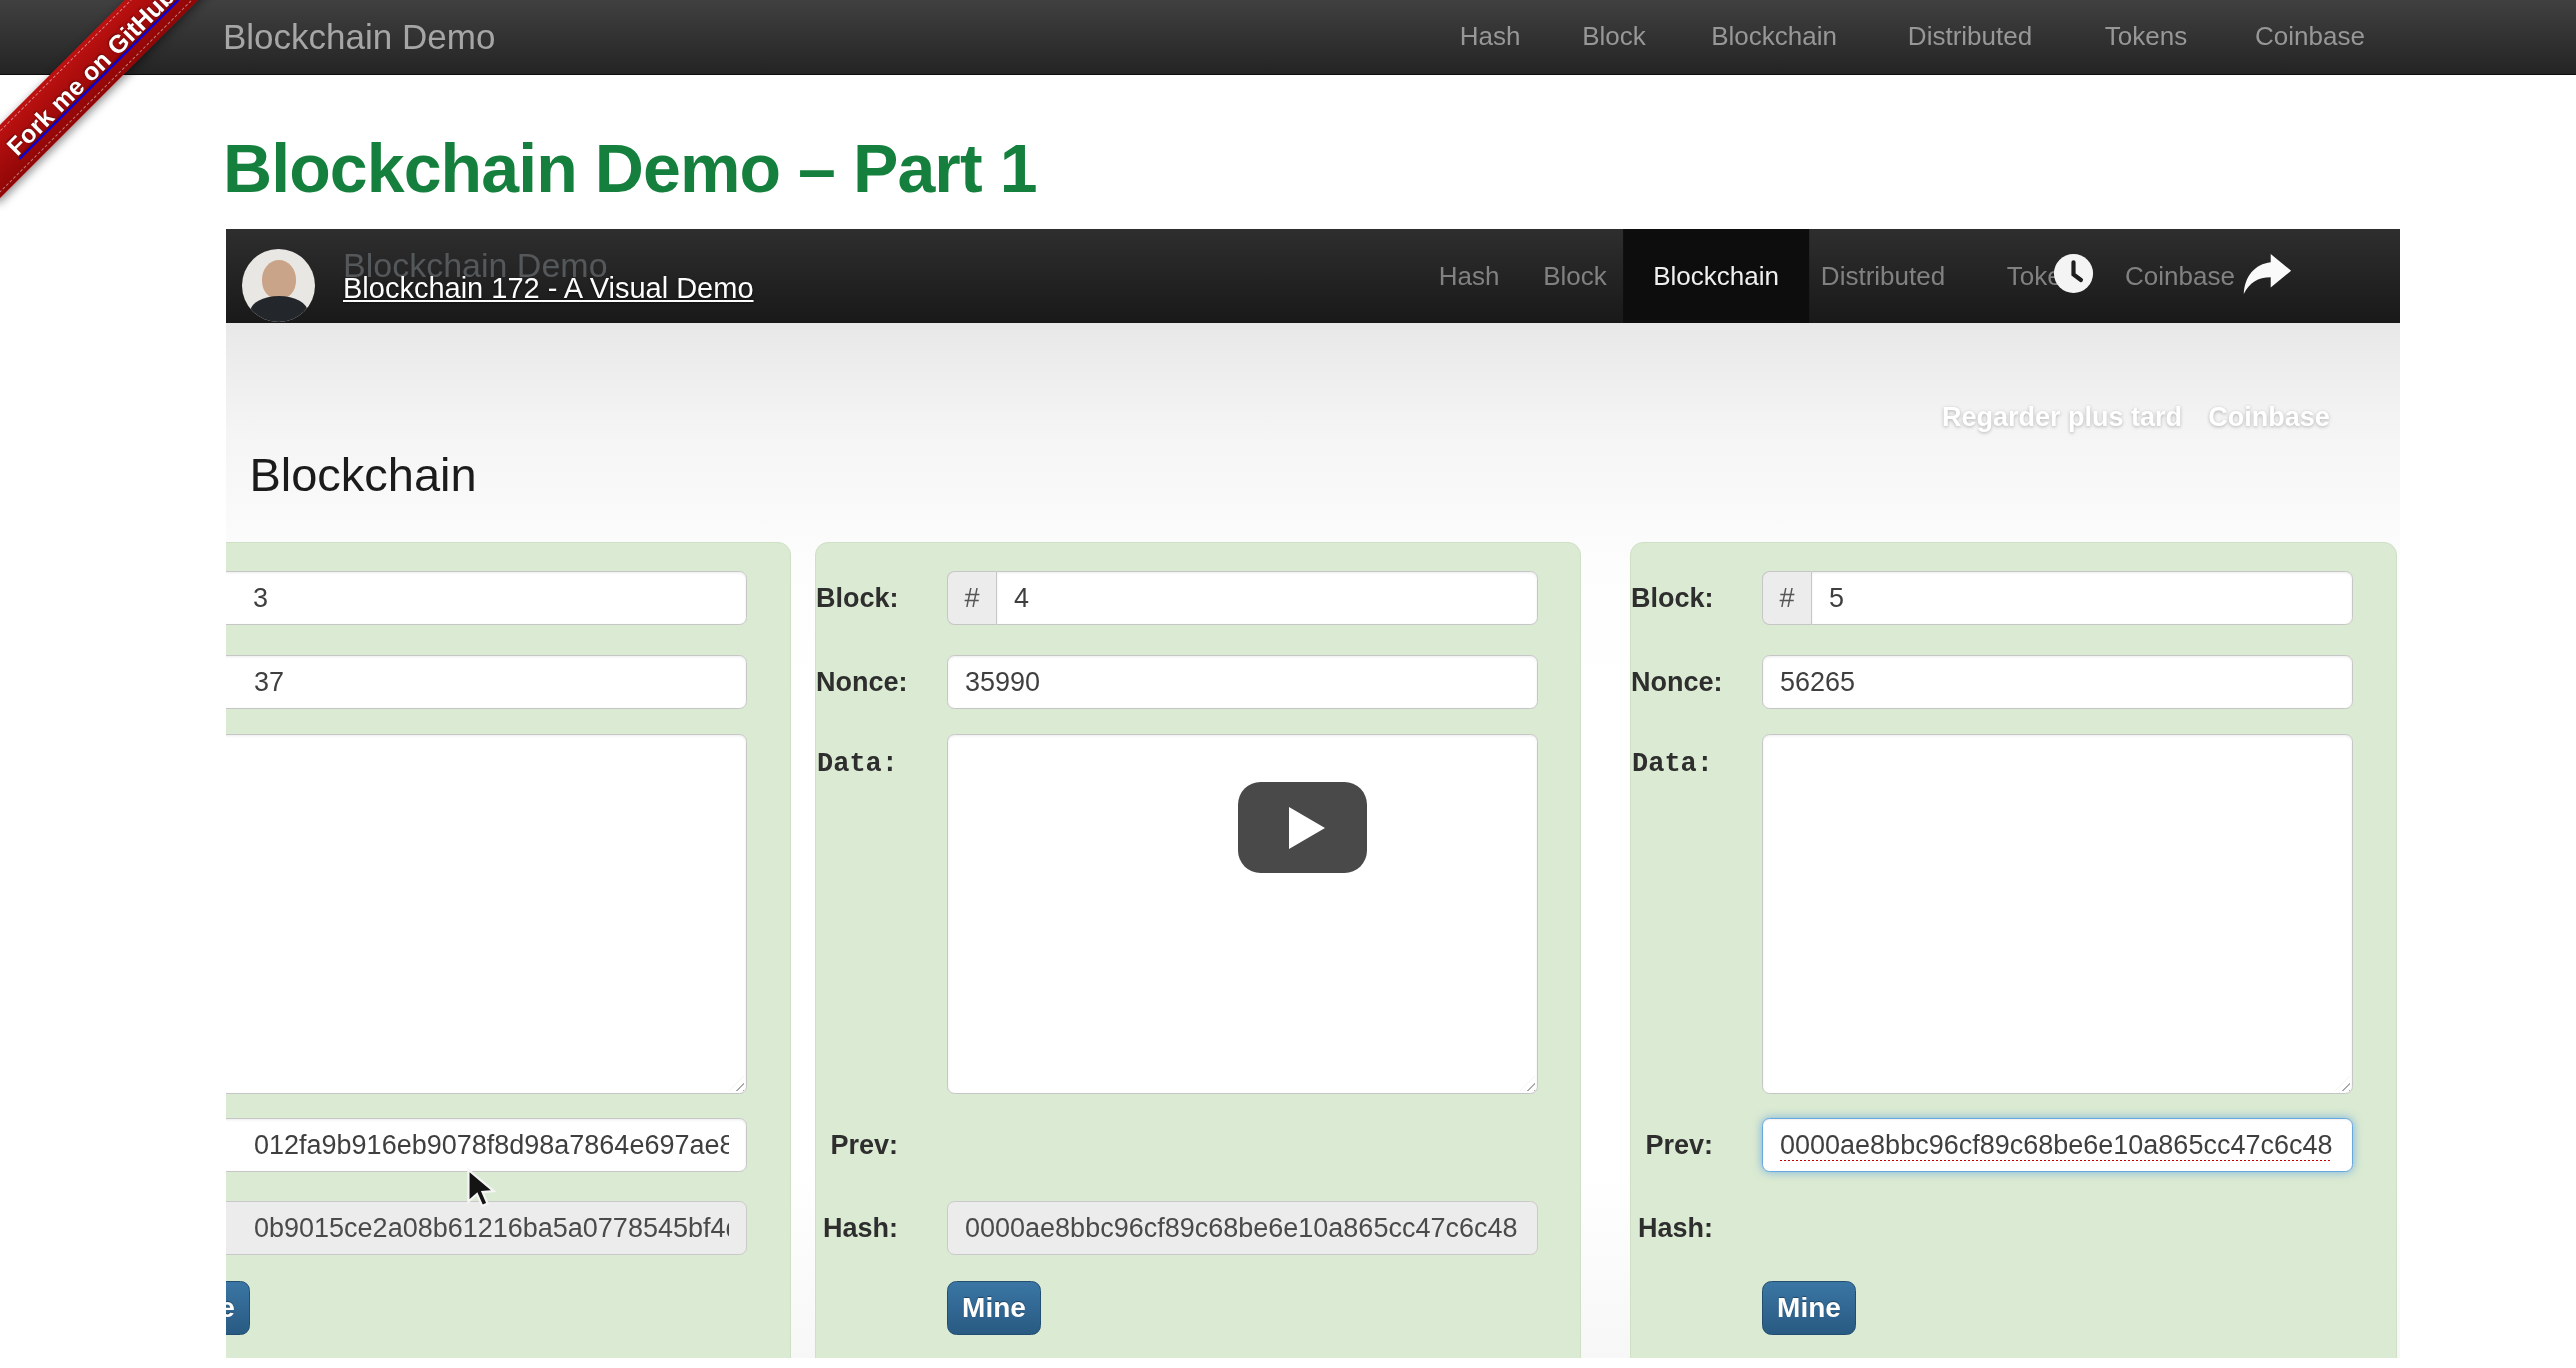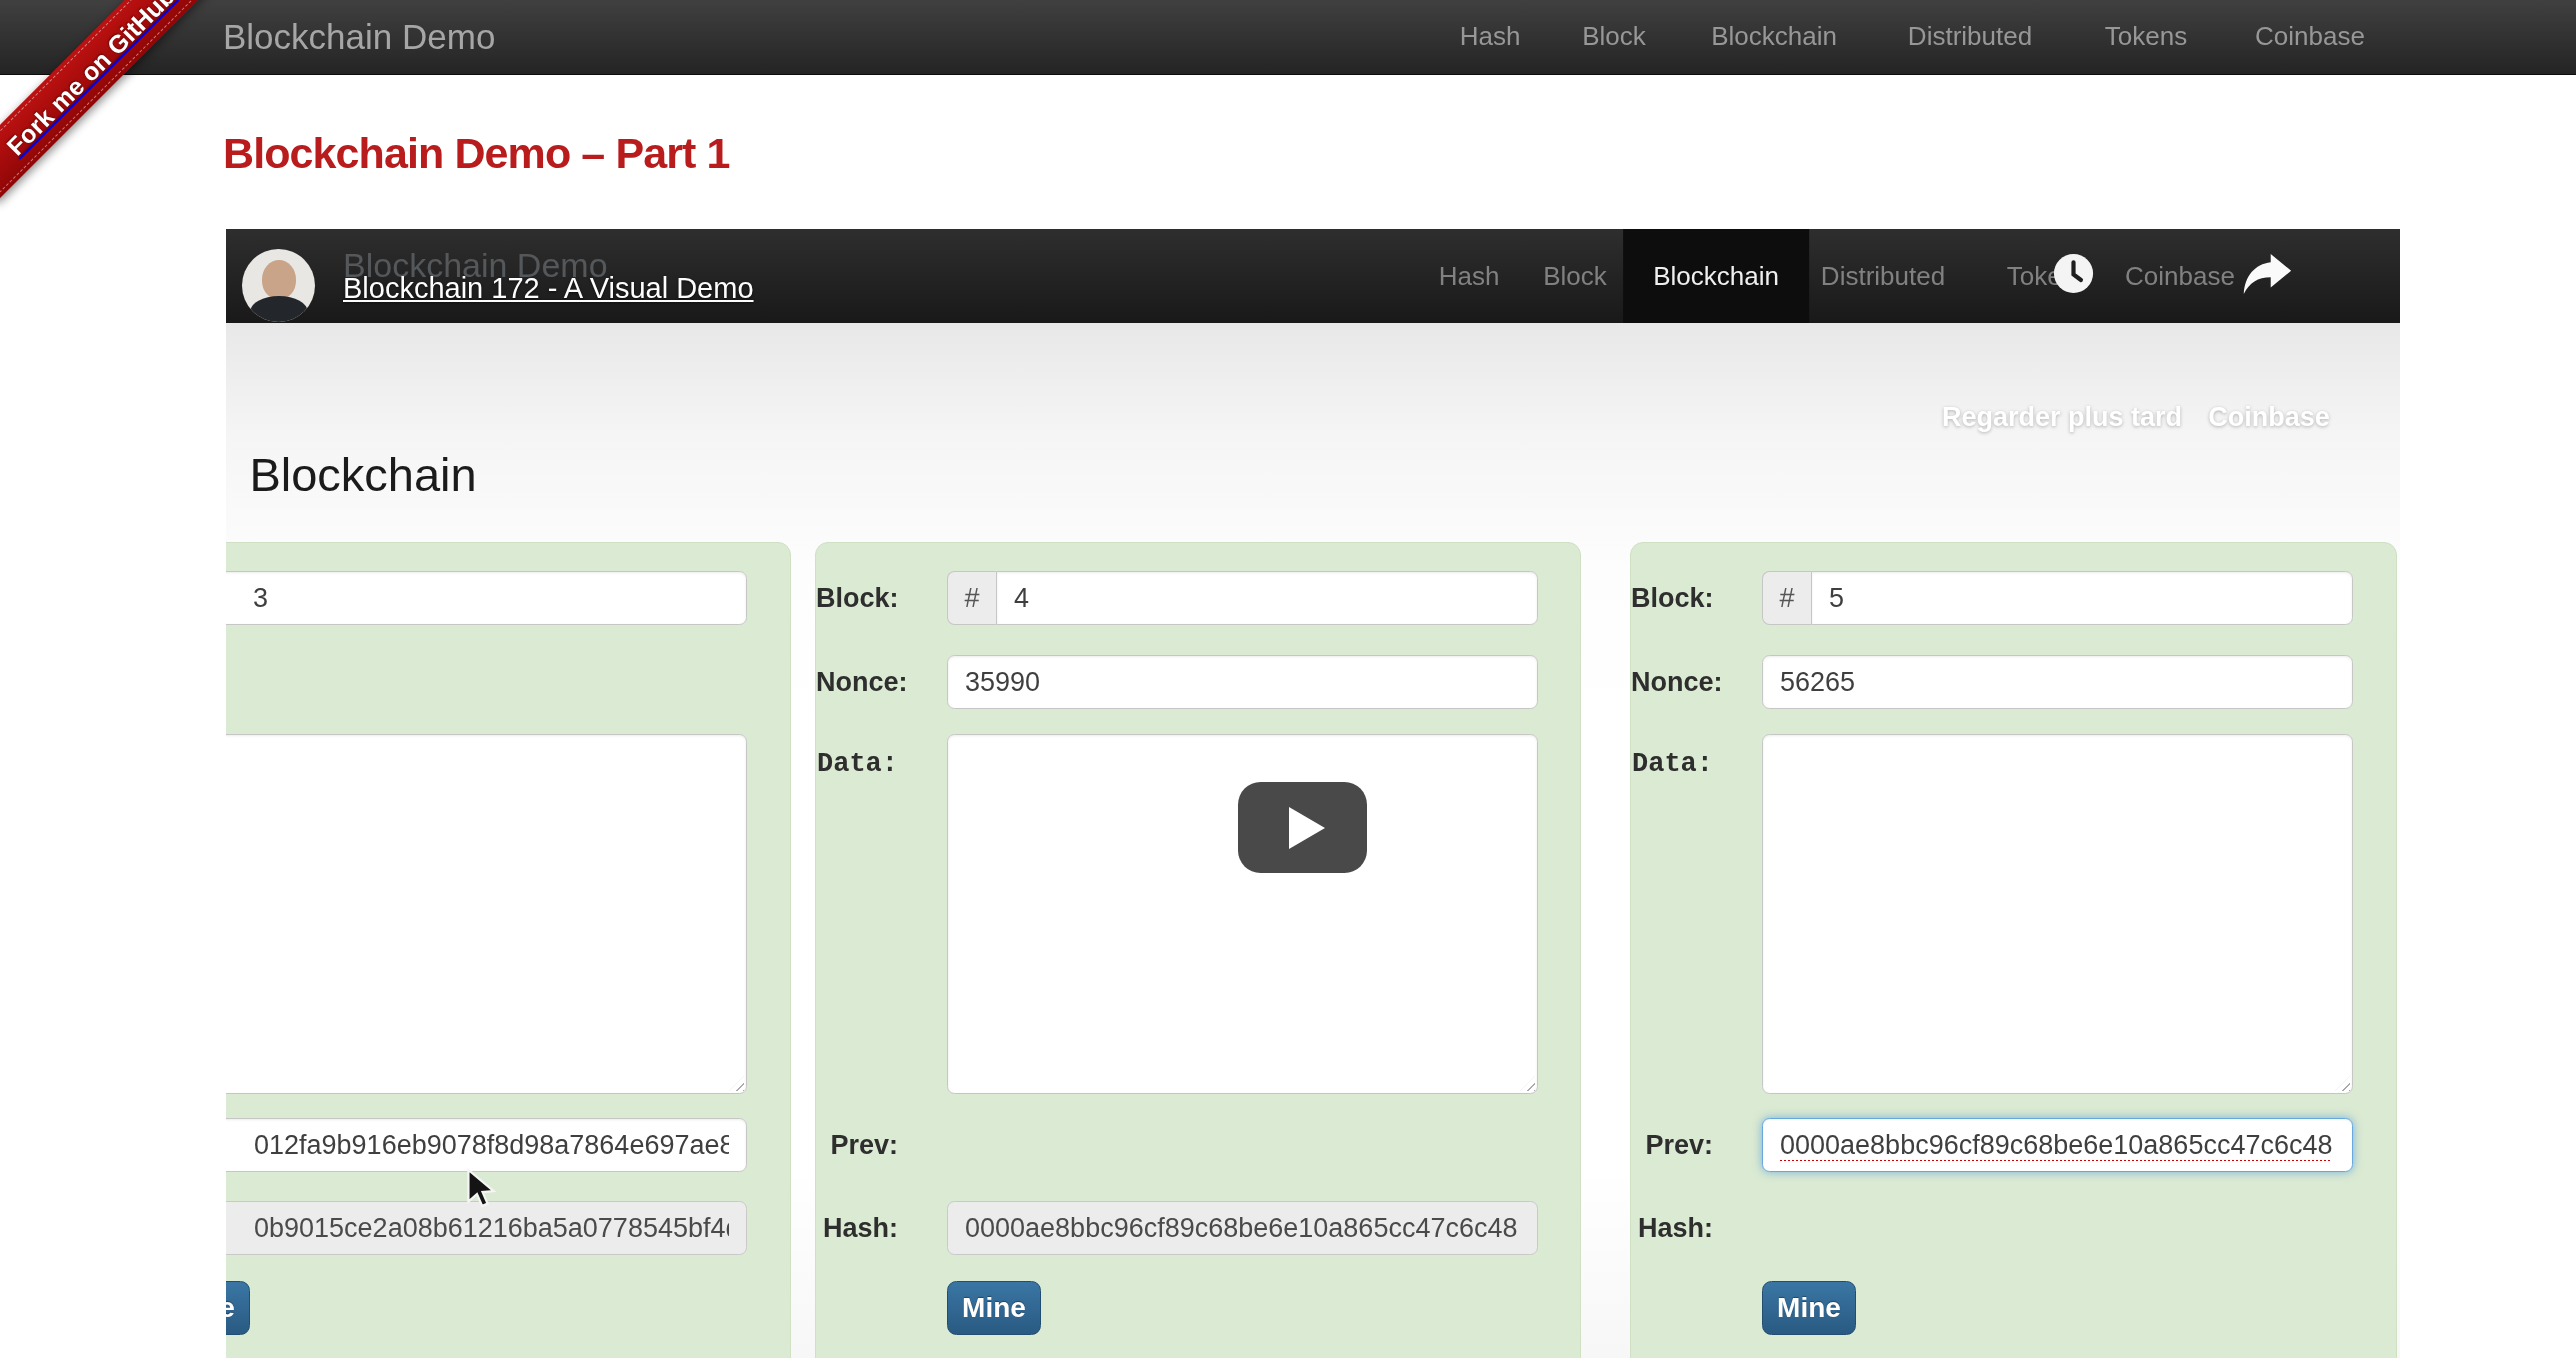--- a/index.html
+++ b/index.html
@@ -18,22 +18,22 @@
   
   #ribbon { position:absolute; top:45px; left:-69px; width:319px; height:52px;
     transform:rotate(-45deg); background:linear-gradient(#bd1111,#8f0606);
     box-shadow:0 2.8px 9.4px rgba(0,0,0,.45); z-index:60;
     display:flex; align-items:center; justify-content:center; }
   #ribbon .stitch { position:absolute; inset:3.7px; border:1.9px dashed rgba(255,255,255,.45); }
   #ribbon span { color:#fff; font-weight:bold; font-size:25px; white-space:nowrap;
     text-shadow:0 -0.9px 1.9px rgba(0,0,0,.5); }
 
   
-  #page-title { position:absolute; left:223px; top:129px; font-size:43px;
-    font-weight:600; color:#b91c1c; letter-spacing:-0.9px; }
+  #page-title { position:absolute; left:223px; top:129px; font-size:68px;
+    font-weight:600; color:#15803d; letter-spacing:-0.9px; }
 
   
   #video { position:absolute; left:226px; top:229px; width:2174px; height:1129px;
     overflow:hidden; background:#fff; }
   #vheader { position:absolute; left:0; top:0; width:2174px; height:94px;
     background:linear-gradient(#2e2e2e,#191919); }
   #vbody { position:absolute; left:0; top:94px; width:2174px; height:1272px;
     background:linear-gradient(180deg,#e8e8e8 0px,#f5f5f5 112px,#fdfdfd 244px,#ffffff 394px,#ffffff 844px,#f7f7f7 1035px); }
 
   #avatar { position:absolute; left:16px; top:19.7px; width:73px; height:73px;
@@ -161,20 +161,21 @@
   <div id="vbody">
     <div class="yt-label" style="left:1836px">Regarder plus tard</div>
     <div class="yt-label" style="left:2043px">Coinbase</div>
 
     <h1 id="v-heading">Blockchain</h1>
 
     <div class="card" id="card-0">
 
       <input class="field num-input y-block lpad-sm" value="3" style="">
 
+      <input class="field y-nonce lpad" value="37" style="">
 
       <div class="ta-wrap">
         <textarea class="field ta" style="left: 0px; top: 0px;"></textarea>
         <i class="grip"></i>
       </div>
 
       <input class="field y-prev lpad" value="012fa9b916eb9078f8d98a7864e697ae83" style="">
 
       <input class="field readonly y-hash lpad" readonly="" value="0b9015ce2a08b61216ba5a0778545bf4de" style="">
       <button class="mine-btn">Mine</button>

